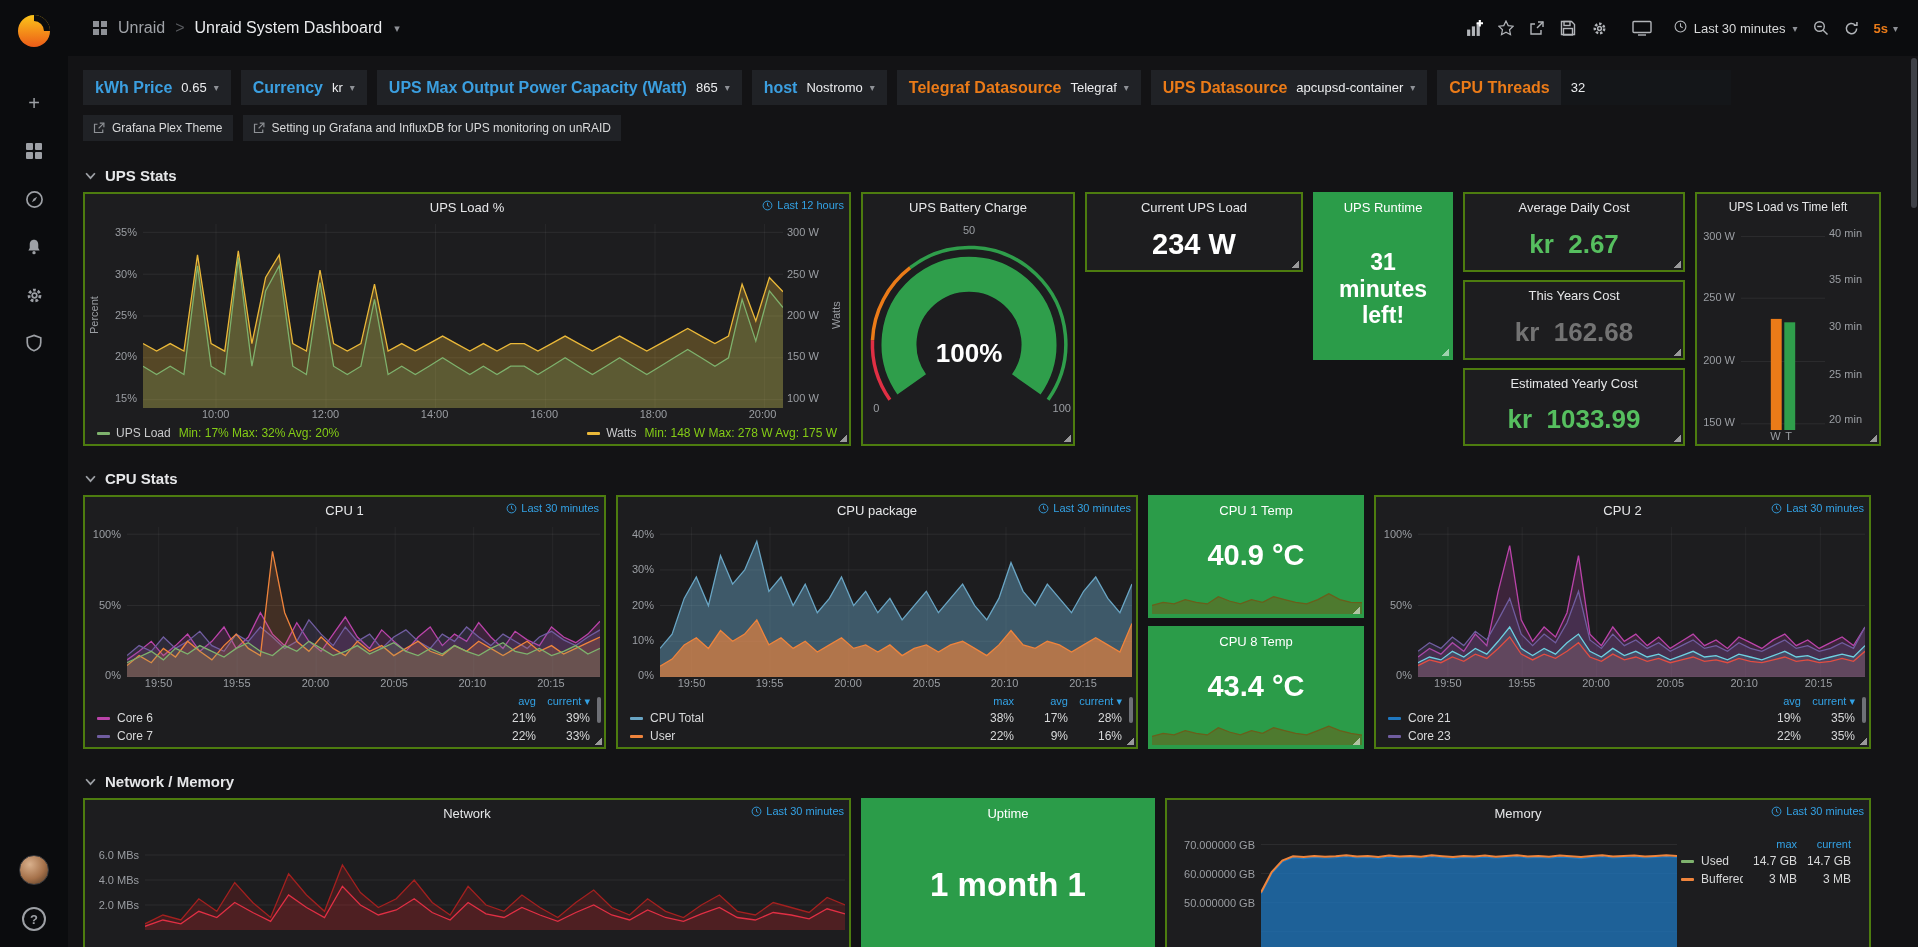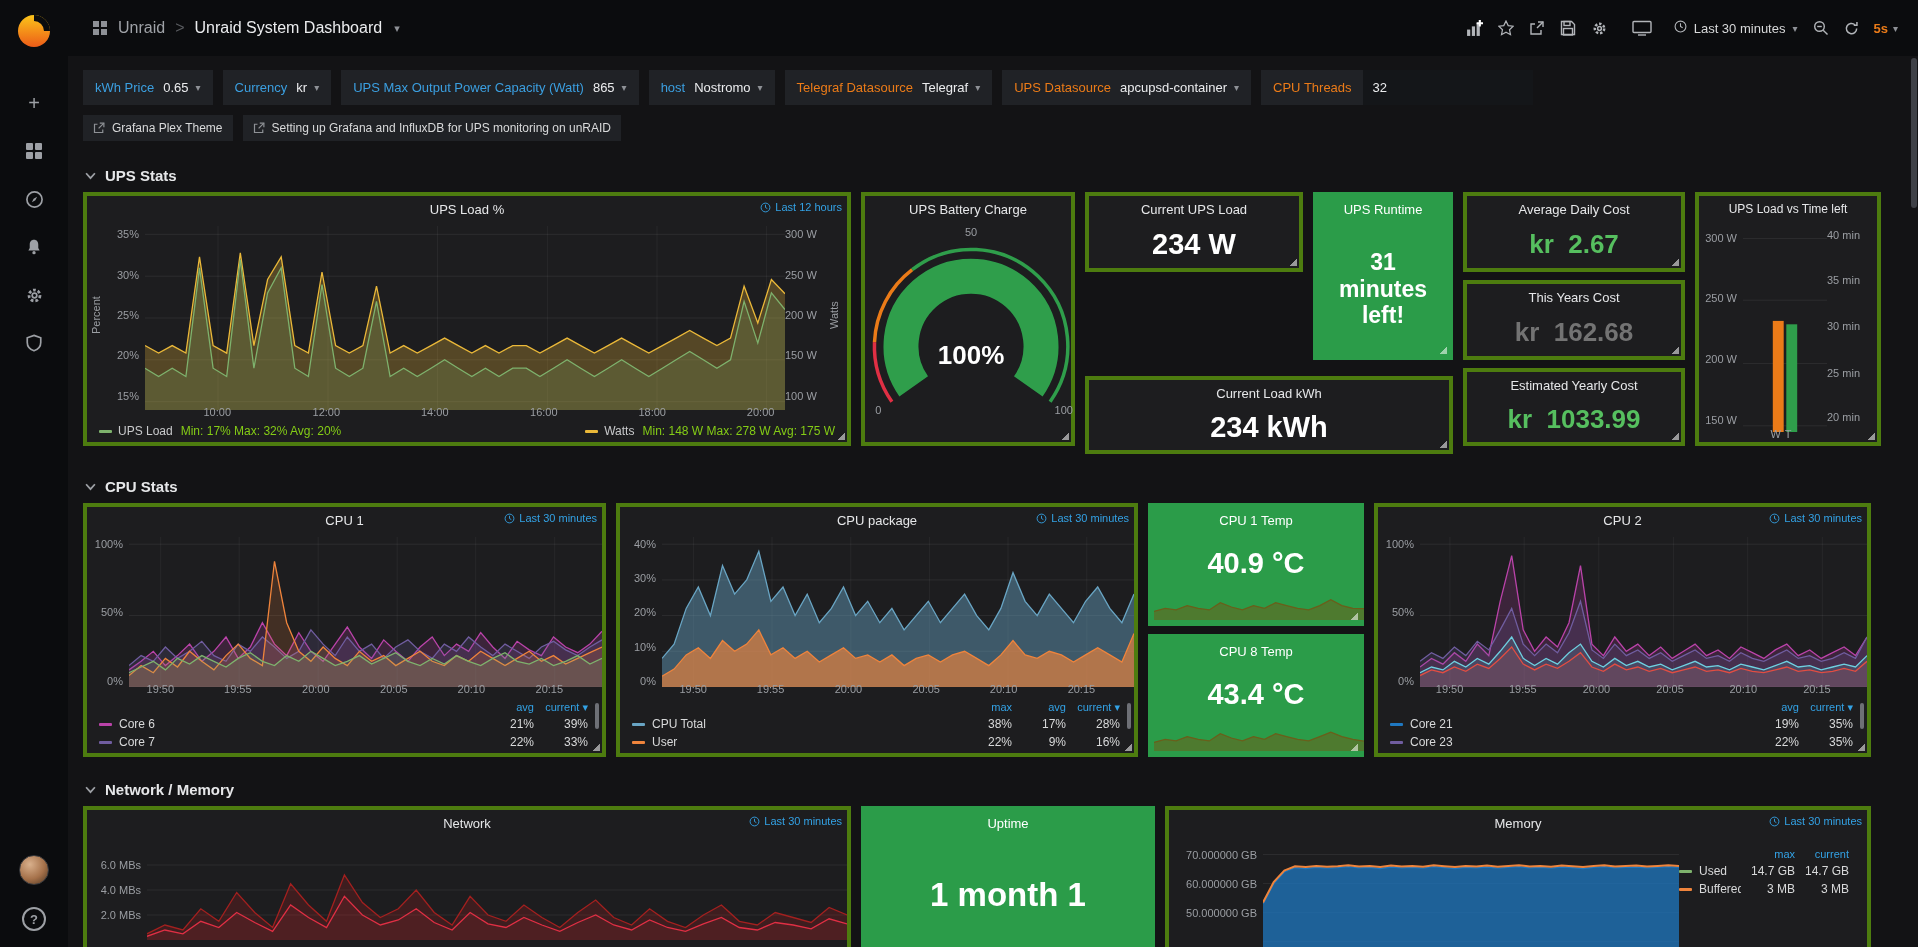--- a/index.html
+++ b/index.html
@@ -32,41 +32,41 @@
 .timepicker{display:flex;align-items:center;gap:7px;color:#d8d9da;font-size:13px;cursor:pointer}
 .timepicker .clock{color:#b2b5b9}
 .caret-glyph{color:#8e9196;font-size:10px}
 .interval{display:flex;align-items:center;gap:5px;cursor:pointer}
 .interval .int-val{color:#eb7b18;font-size:13px;font-weight:bold}
 
 
 .submenu{padding:14px 18px 0 15px;flex-shrink:0}
 .var-row{display:flex;gap:10px}
 .var-pill{display:flex;align-items:center;height:35px;background:#202226;padding:0 12px;gap:9px;white-space:nowrap}
-.var-label{font-size:13px;font-weight:400}
+.var-label{font-size:16px;font-weight:700}
 .var-label.blue{color:#3b9fe0}
 .var-label.orange{color:#eb7b18}
 .var-value{color:#ebecee;display:flex;gap:7px;align-items:center;cursor:pointer}
 .var-input{background:#141619;height:35px;width:170px;display:flex;align-items:center;padding:0 10px;color:#ebecee;cursor:text;margin-left:2px}
 .links-row{display:flex;gap:10px;margin-top:10px}
 .dash-link{display:flex;align-items:center;gap:7px;background:#202226;height:26px;padding:0 10px;font-size:12px;color:#d8d9da;cursor:pointer}
 .dash-link svg{color:#8e9196}
 
 
 .dash{padding:0 15px;flex:1;min-height:0}
 .section-header{display:flex;align-items:center;gap:9px;margin:24px 0 8px 2px;cursor:pointer}
 .section-header:first-child{margin-top:26px}
 .section-chevron{color:#9da0a5;display:flex}
 .section-title{font-size:15px;font-weight:bold;color:#e6e7e9}
 .row{display:flex;gap:10px;margin-bottom:14px}
 .stack{display:flex;flex-direction:column;gap:8px}
-.cluster{display:flex;flex-direction:column;gap:16px}
+.cluster{display:flex;flex-direction:row;gap:16px}
 .cluster-top{display:flex;gap:10px}
 
-.panel{background:#1d1d1f;border:4px solid #4d7c0f;position:relative;display:flex;flex-direction:column;flex-shrink:0}
+.panel{background:#1d1d1f;border:2px solid #4d7c0f;position:relative;display:flex;flex-direction:column;flex-shrink:0}
 .panel::after{content:"";position:absolute;right:2px;bottom:2px;width:8px;height:8px;background:linear-gradient(135deg,transparent 55%,rgba(255,255,255,0.55) 55%);pointer-events:none}
 .panel.green{background:#2b9c49;border-color:#2b9c49}
 .panel-header{height:26px;display:flex;align-items:center;justify-content:center;position:relative;flex-shrink:0}
 .panel-title{font-size:13px;font-weight:500;color:#e6e7e9;cursor:pointer;white-space:nowrap}
 .panel.green .panel-title{color:#ffffff}
 .time-override{position:absolute;right:5px;top:5px;display:flex;gap:4px;align-items:center;color:#33a2e5;font-size:11px;font-weight:500}
 
 .stat-value{flex:1;display:flex;align-items:center;justify-content:center;font-weight:bold;font-size:29px;color:#ffffff;white-space:pre;line-height:1.15;text-align:center}
 .stat-value.green-text{color:#56bf5f}
 .stat-value.red-text{color:#737373}

